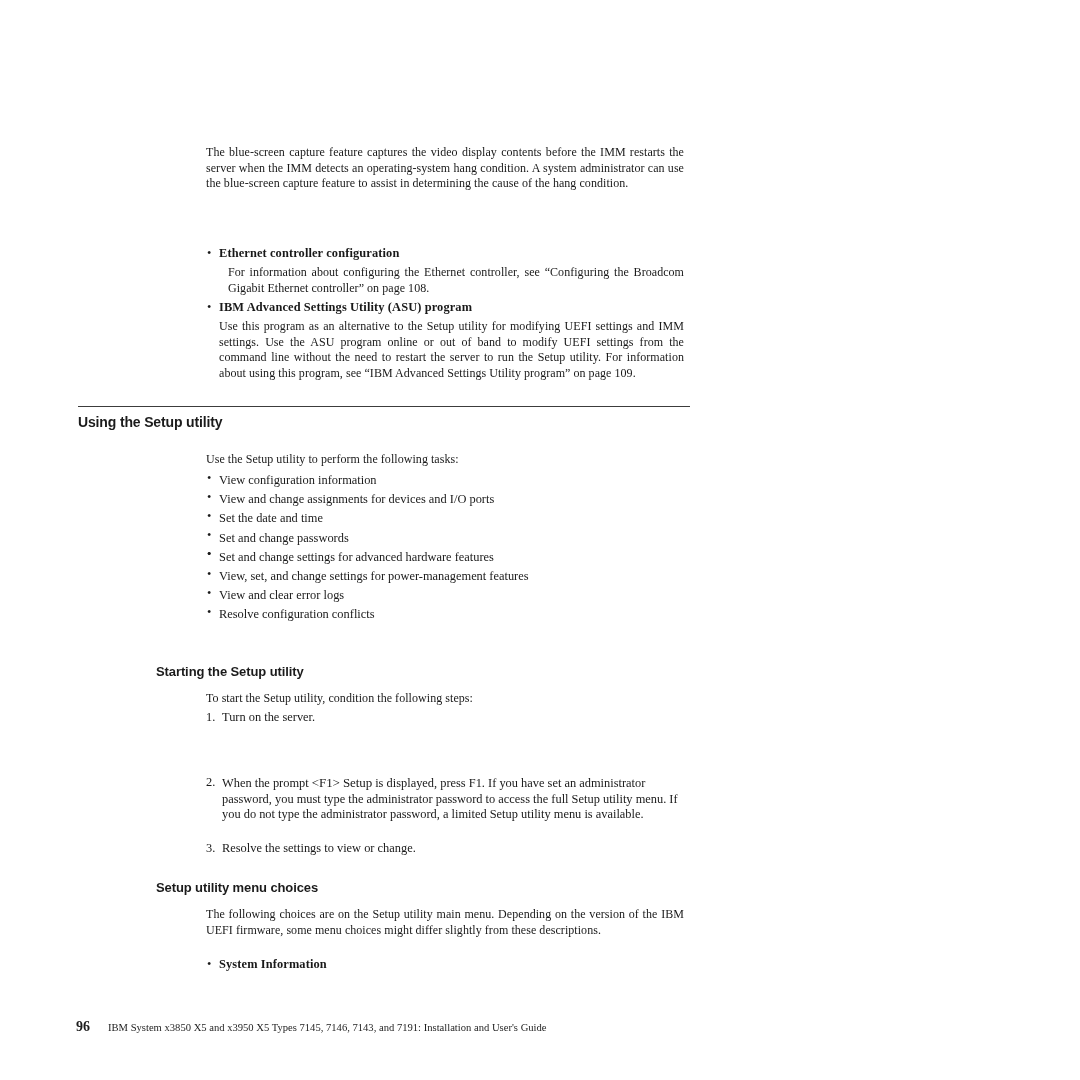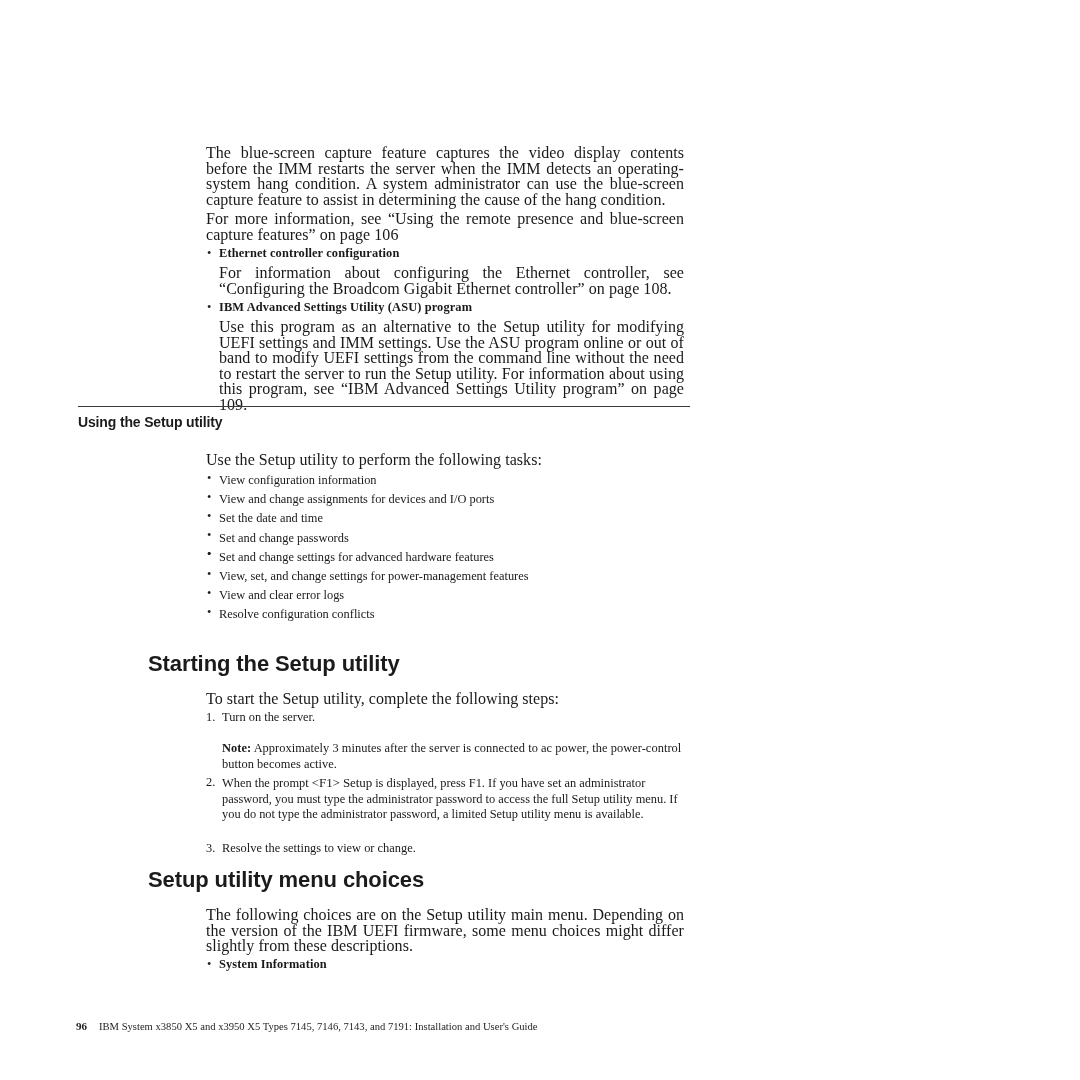--- a/index.html
+++ b/index.html
@@ -24,21 +24,21 @@
   }
 
   
   .body-col {
     left: 206px;
     width: 478px;
   }
 
   
   .para {
-    font-size: 16px;
+    font-size: 12px;
     line-height: 15.6px;
     text-align: left;
     margin: 0;
     letter-spacing: 0.05px;
   }
   .para.just {
     text-align: justify;
     text-justify: inter-word;
   }
 
@@ -123,68 +123,65 @@
     color: #1b1b1b;
     letter-spacing: -0.15px;
     margin: 0;
     white-space: nowrap;
   }
   .h2 {
     position: absolute;
     left: 148px;
     font-family: "Liberation Sans", "DejaVu Sans", sans-serif;
     font-weight: bold;
-    font-size: 22px;
+    font-size: 13px;
     line-height: 19px;
     color: #1b1b1b;
     letter-spacing: -0.1px;
-    margin: 0;
+    margin: 8px;
     white-space: nowrap;
   }
 
   
   .footer {
     position: absolute;
     left: 76px;
     top: 1020px;
     font-family: "Liberation Serif", "DejaVu Serif", serif;
     font-size: 10.6px;
     line-height: 13px;
     color: #1e1e1e;
     white-space: nowrap;
   }
   .footer .pageno {
     font-weight: bold;
-    font-size: 11px;
-    margin-right: 12px;
+    font-size: 14px;
+    margin-right: 18px;
   }
 </style>
 </head>
 <body>
 
 <div class="page">
 
   <div class="blk body-col" style="top:145px;">
     <p class="para just">The blue-screen capture feature captures the video display contents before the IMM restarts the server when the IMM detects an operating-system hang condition. A system administrator can use the blue-screen capture feature to assist in determining the cause of the hang condition.</p>
   </div>
 
-  <div class="blk body-col" style="top:211px;">
-    <p class="para just">For more information, see “Using the remote presence and blue-screen capture features” on page 106</p>
-  </div>
 
   <div class="blk body-col" style="top:246px;">
     <ul class="bullet-list">
       <li>
         <span class="bul">•</span>
         <span class="bold-term">Ethernet controller configuration</span>
       </li>
     </ul>
   </div>
   <div class="blk body-col" style="top:265px;">
-    <p class="para just" style="margin-left:13px;">For information about configuring the Ethernet controller, see “Configuring the Broadcom Gigabit Ethernet controller” on page 108.</p>
+    <p class="para just" style="margin-left:22px;">For information about configuring the Ethernet controller, see “Configuring the Broadcom Gigabit Ethernet controller” on page 108.</p>
   </div>
 
   <div class="blk body-col" style="top:300px;">
     <ul class="bullet-list">
       <li>
         <span class="bul">•</span>
         <span class="bold-term">IBM Advanced Settings Utility (ASU) program</span>
       </li>
     </ul>
   </div>
@@ -235,35 +232,32 @@
       <li class="tight">
         <span class="bul">•</span>
         <span>Resolve configuration conflicts</span>
       </li>
     </ul>
   </div>
 
   <h2 class="h2" style="top:654px;">Starting the Setup utility</h2>
 
   <div class="blk body-col" style="top:691px;">
-    <p class="para">To start the Setup utility, complete the following steps:</p>
+    <p class="para">To start the Setup utility, condition the following steps:</p>
   </div>
 
   <div class="blk body-col" style="top:710px;">
     <ul class="num-list">
       <li>
         <span class="num">1.</span>
         <span>Turn on the server.</span>
       </li>
     </ul>
   </div>
 
-  <div class="blk body-col" style="top:741px;">
-    <p class="note-blk para"><span class="note-lbl">Note:</span> <span>Approximately 3 minutes after the server is connected to ac power, the power-control button becomes active.</span></p>
-  </div>
 
   <div class="blk body-col" style="top:775px;">
     <ul class="num-list">
       <li>
         <span class="num">2.</span><span>When the prompt </span><code class="mono">&lt;F1&gt; Setup</code><span> is displayed, press F1. If you have set an administrator password, you must type the administrator password to access the full Setup utility menu. If you do not type the administrator password, a limited Setup utility menu is available.</span>
       </li>
     </ul>
   </div>
 
   <div class="blk body-col" style="top:841px;">

